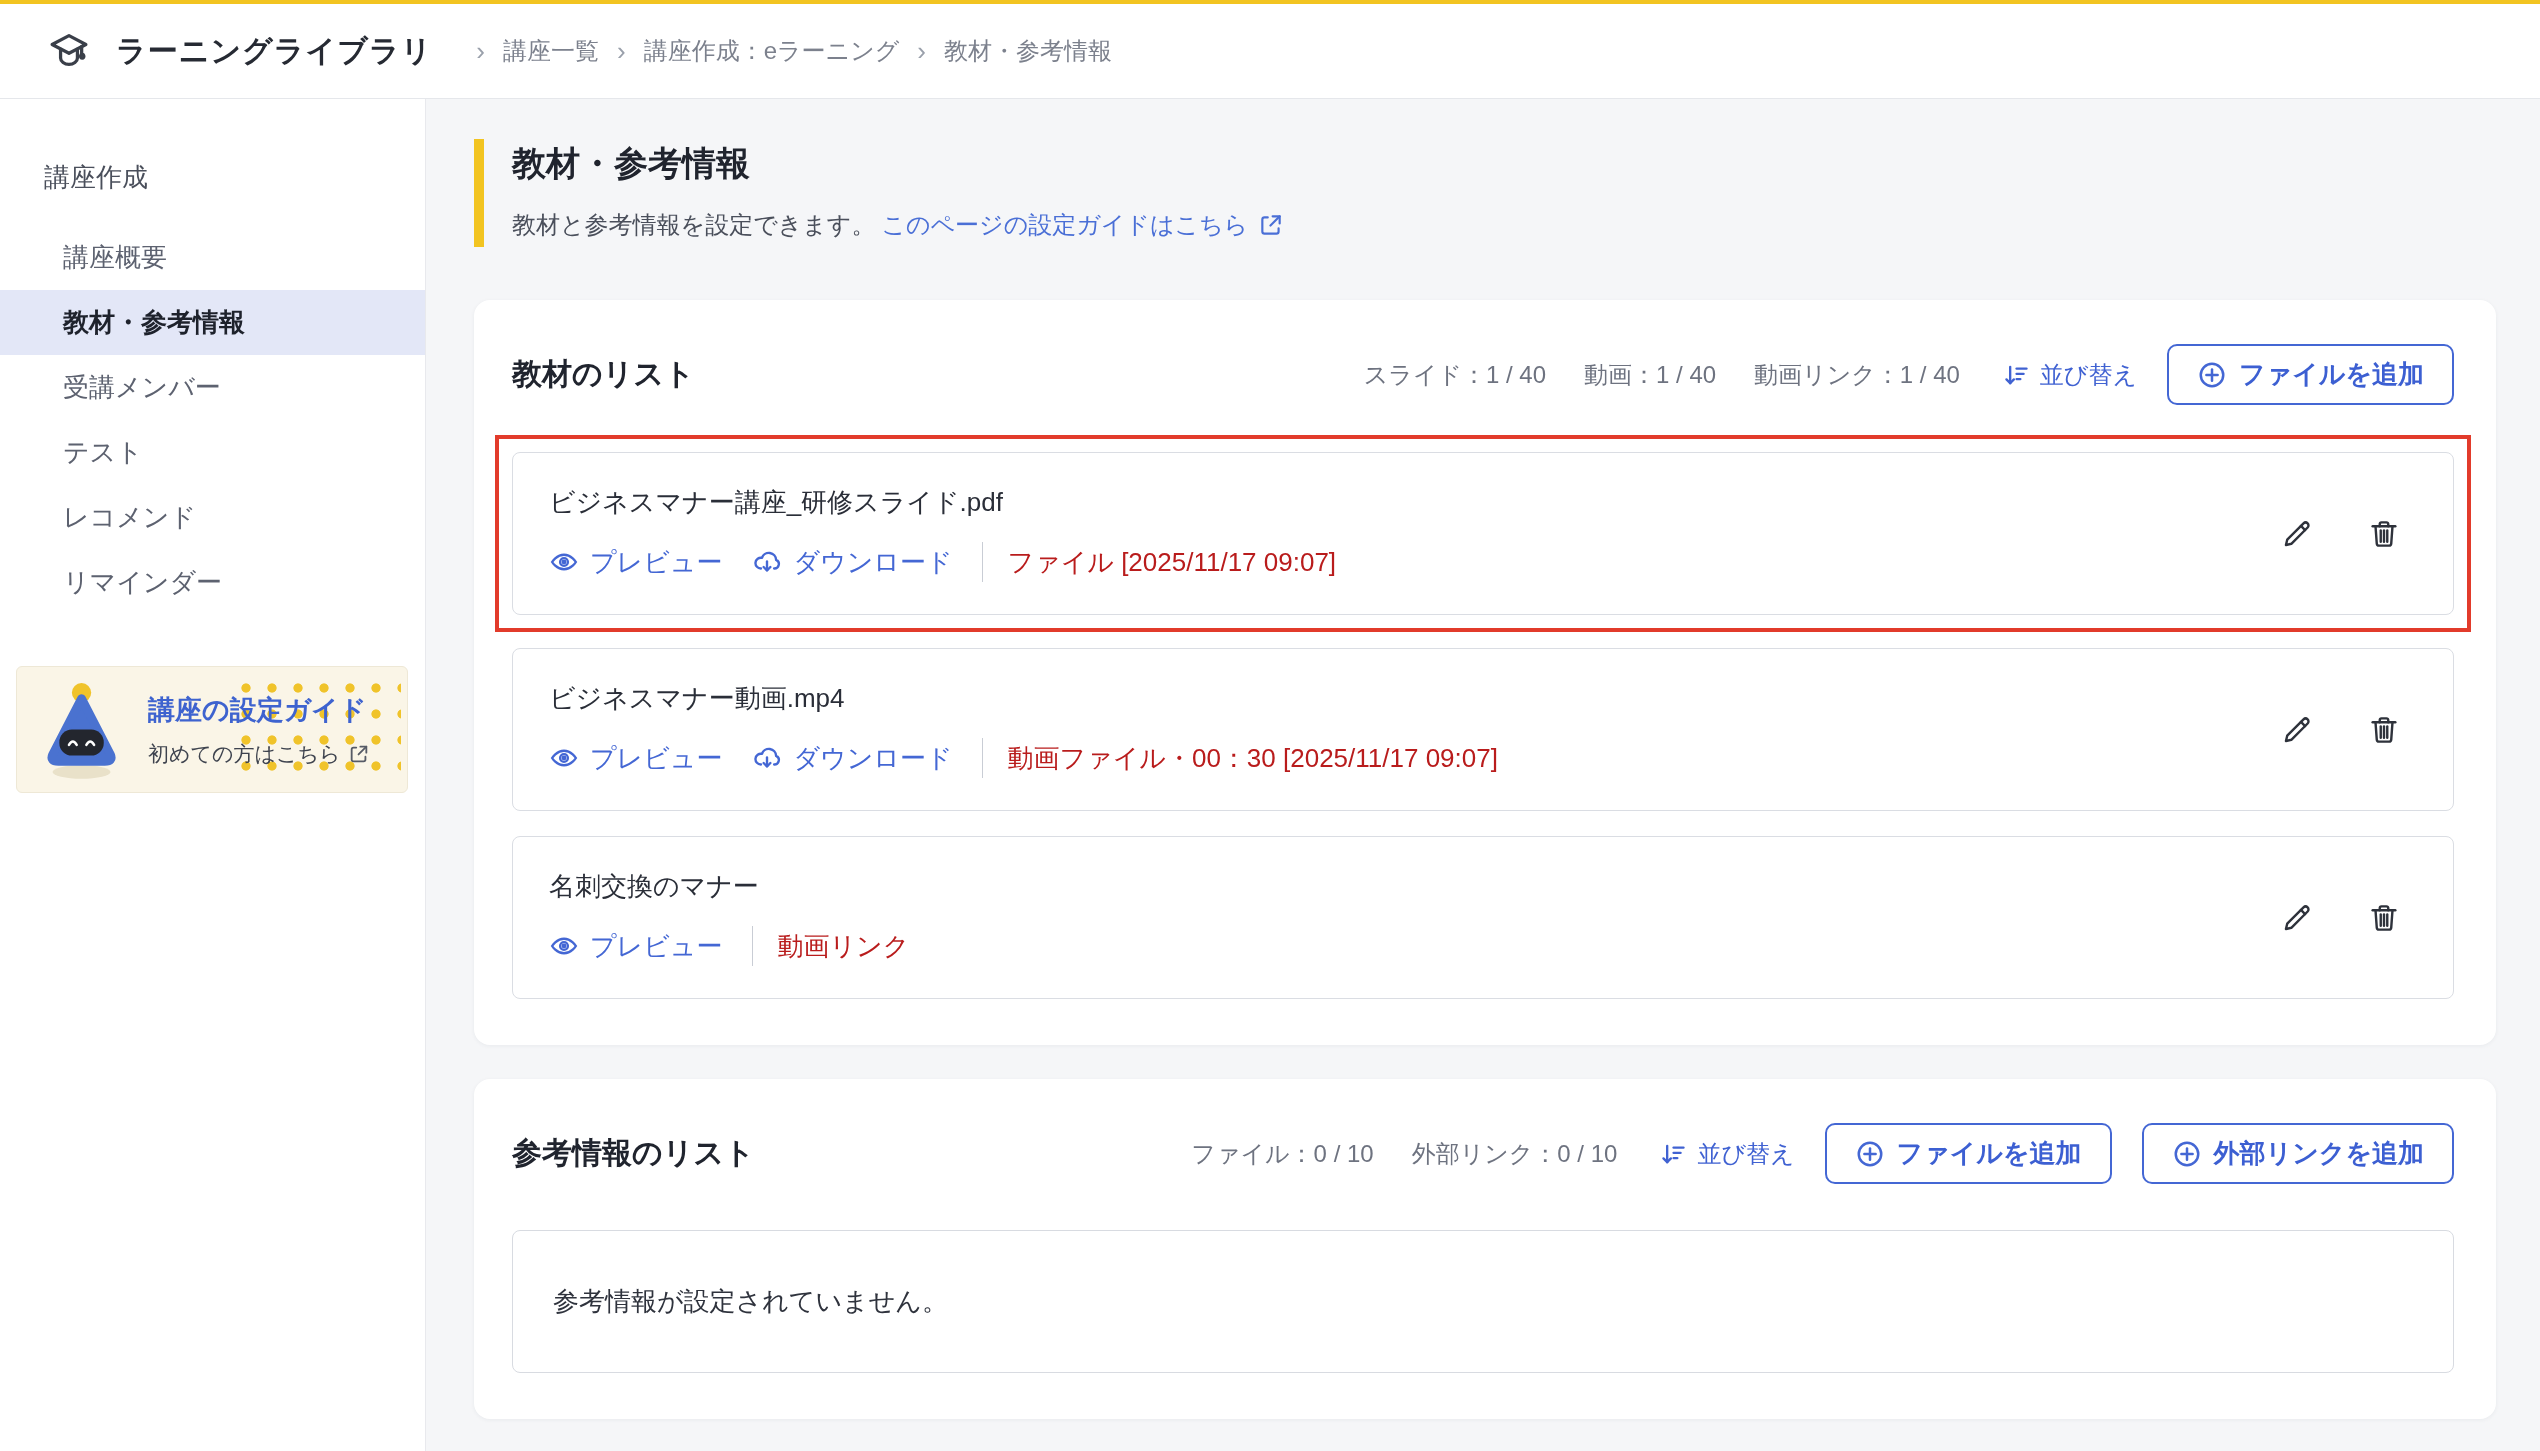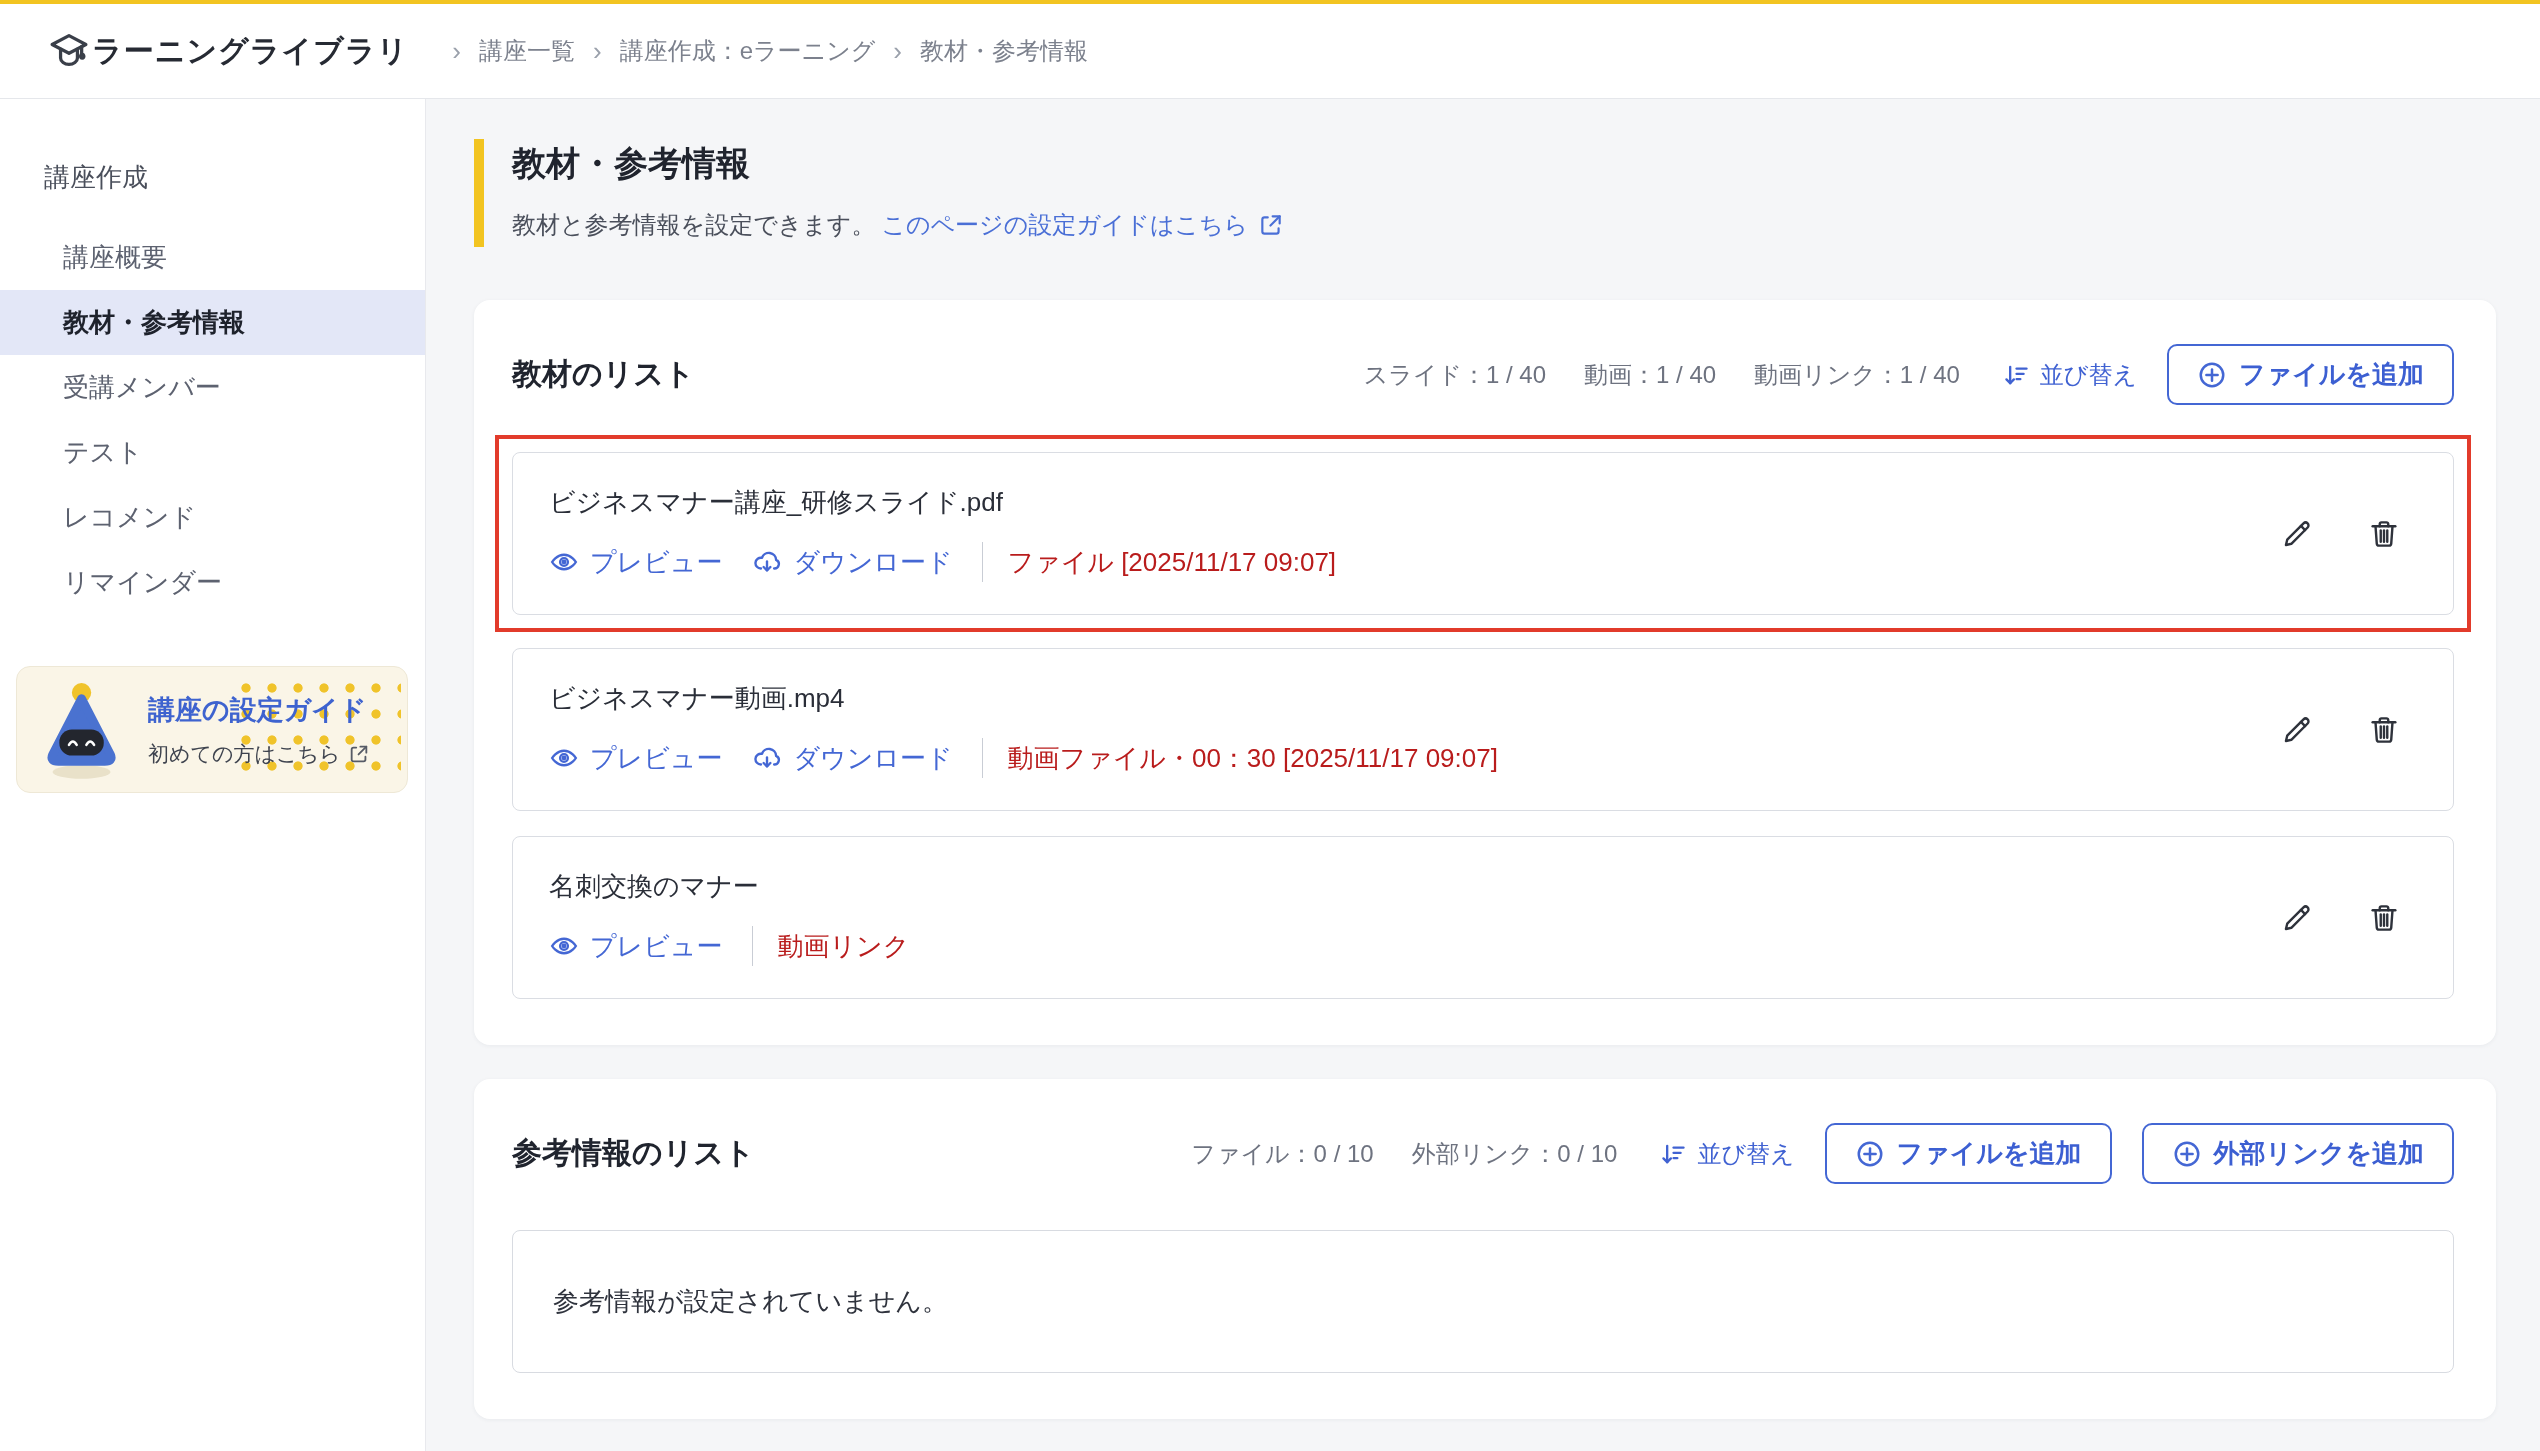--- a/index.html
+++ b/index.html
@@ -8,41 +8,41 @@
     font-family:"Liberation Sans","DejaVu Sans",sans-serif;
     background:#f5f6f8; color:#2a2e38; overflow:hidden;
     display:flex; flex-direction:column;
   }
   .top-accent { height:4px; background:#f2c421; flex:none; }
   
   .header {
     height:95px; background:#fff; border-bottom:1px solid #e5e7eb;
     display:flex; align-items:center; padding-left:46px; flex:none;
   }
-  .logo-wrap { display:flex; align-items:center; gap:0; }
+  .logo-wrap { display:flex; align-items:center; gap:24px; }
   .logo-title { font-size:30px; font-weight:bold; color:#262a33; letter-spacing:1px; }
   .breadcrumb { display:flex; align-items:center; margin-left:26px; font-size:24px; color:#7c818d; }
   .crumb { white-space:nowrap; }
   .crumb-sep { margin:0 18px; color:#9aa0ab; font-size:26px; }
   
   .body-row { flex:1; display:flex; min-height:0; }
   .sidebar {
     width:426px; flex:none; background:#fff; border-right:1px solid #e8e9ed;
     padding-top:61px;
   }
   .side-heading { padding-left:44px; font-size:26px; color:#4a4f5b; margin-bottom:30px; }
   .side-item {
     height:65px; display:flex; align-items:center; padding-left:63px;
     font-size:26px; color:#5d6270; cursor:pointer;
   }
   .side-item.active { background:#e3e7f7; color:#1e222c; font-weight:bold; }
   
   .guide-card {
     position:relative; margin:51px 0 0 16px; width:392px; height:127px;
-    background:#faf5e7; border:1px solid #eee8d6; border-radius:14px;
+    background:#faf5e7; border:1px solid #eee8d6; border-radius:6px;
     overflow:hidden; cursor:pointer;
   }
   .guide-dots {
     position:absolute; top:8px; right:6px; width:168px; height:107px;
     background-image:radial-gradient(#f0c32a 4.2px, transparent 5px);
     background-size:26px 26px; background-position:0 0;
   }
   .guide-inner { position:relative; display:flex; align-items:center; height:100%; padding-left:22px; }
   .guide-text { margin-left:22px; }
   .guide-title { font-size:27px; font-weight:bold; color:#3e63cf; margin-bottom:12px; white-space:nowrap; }

